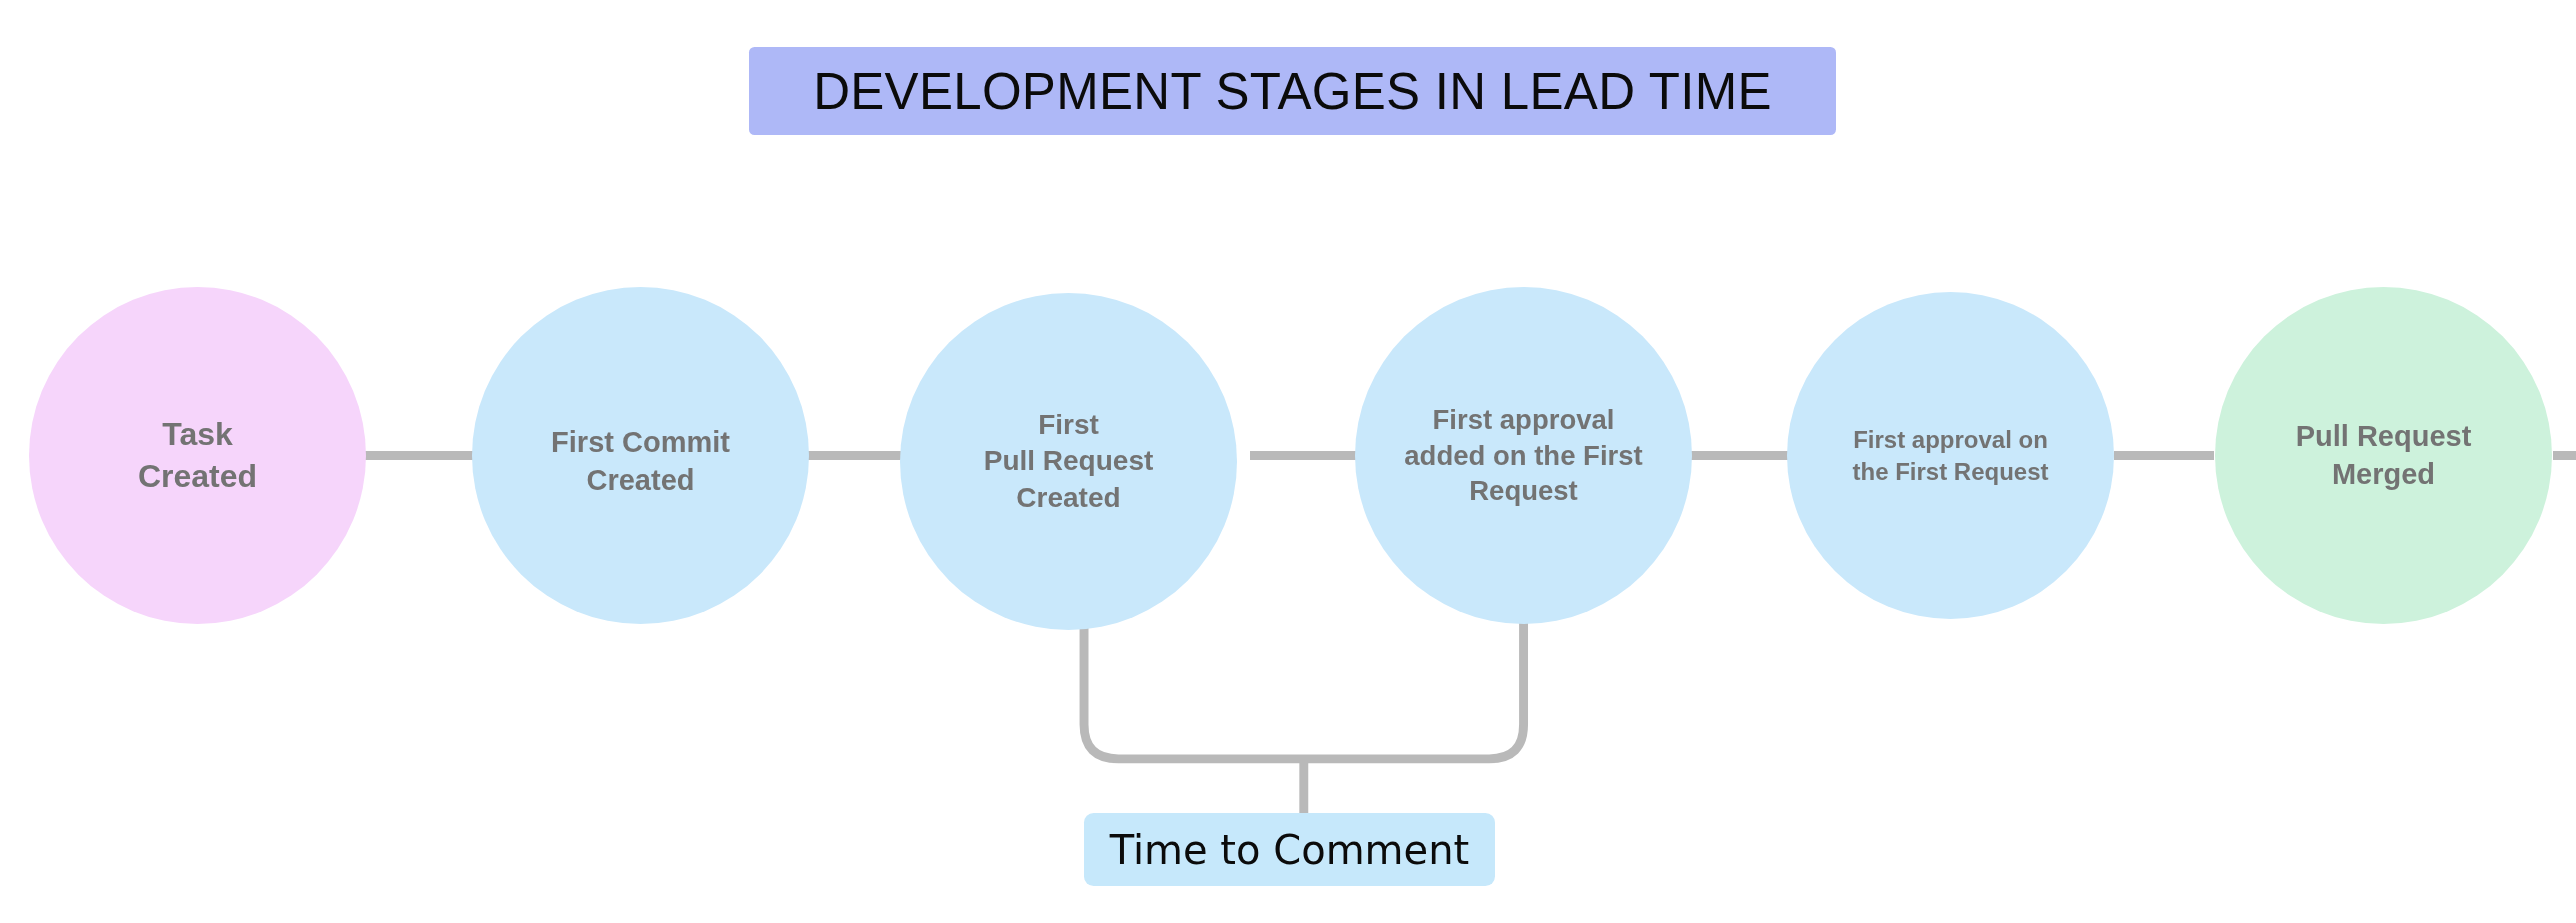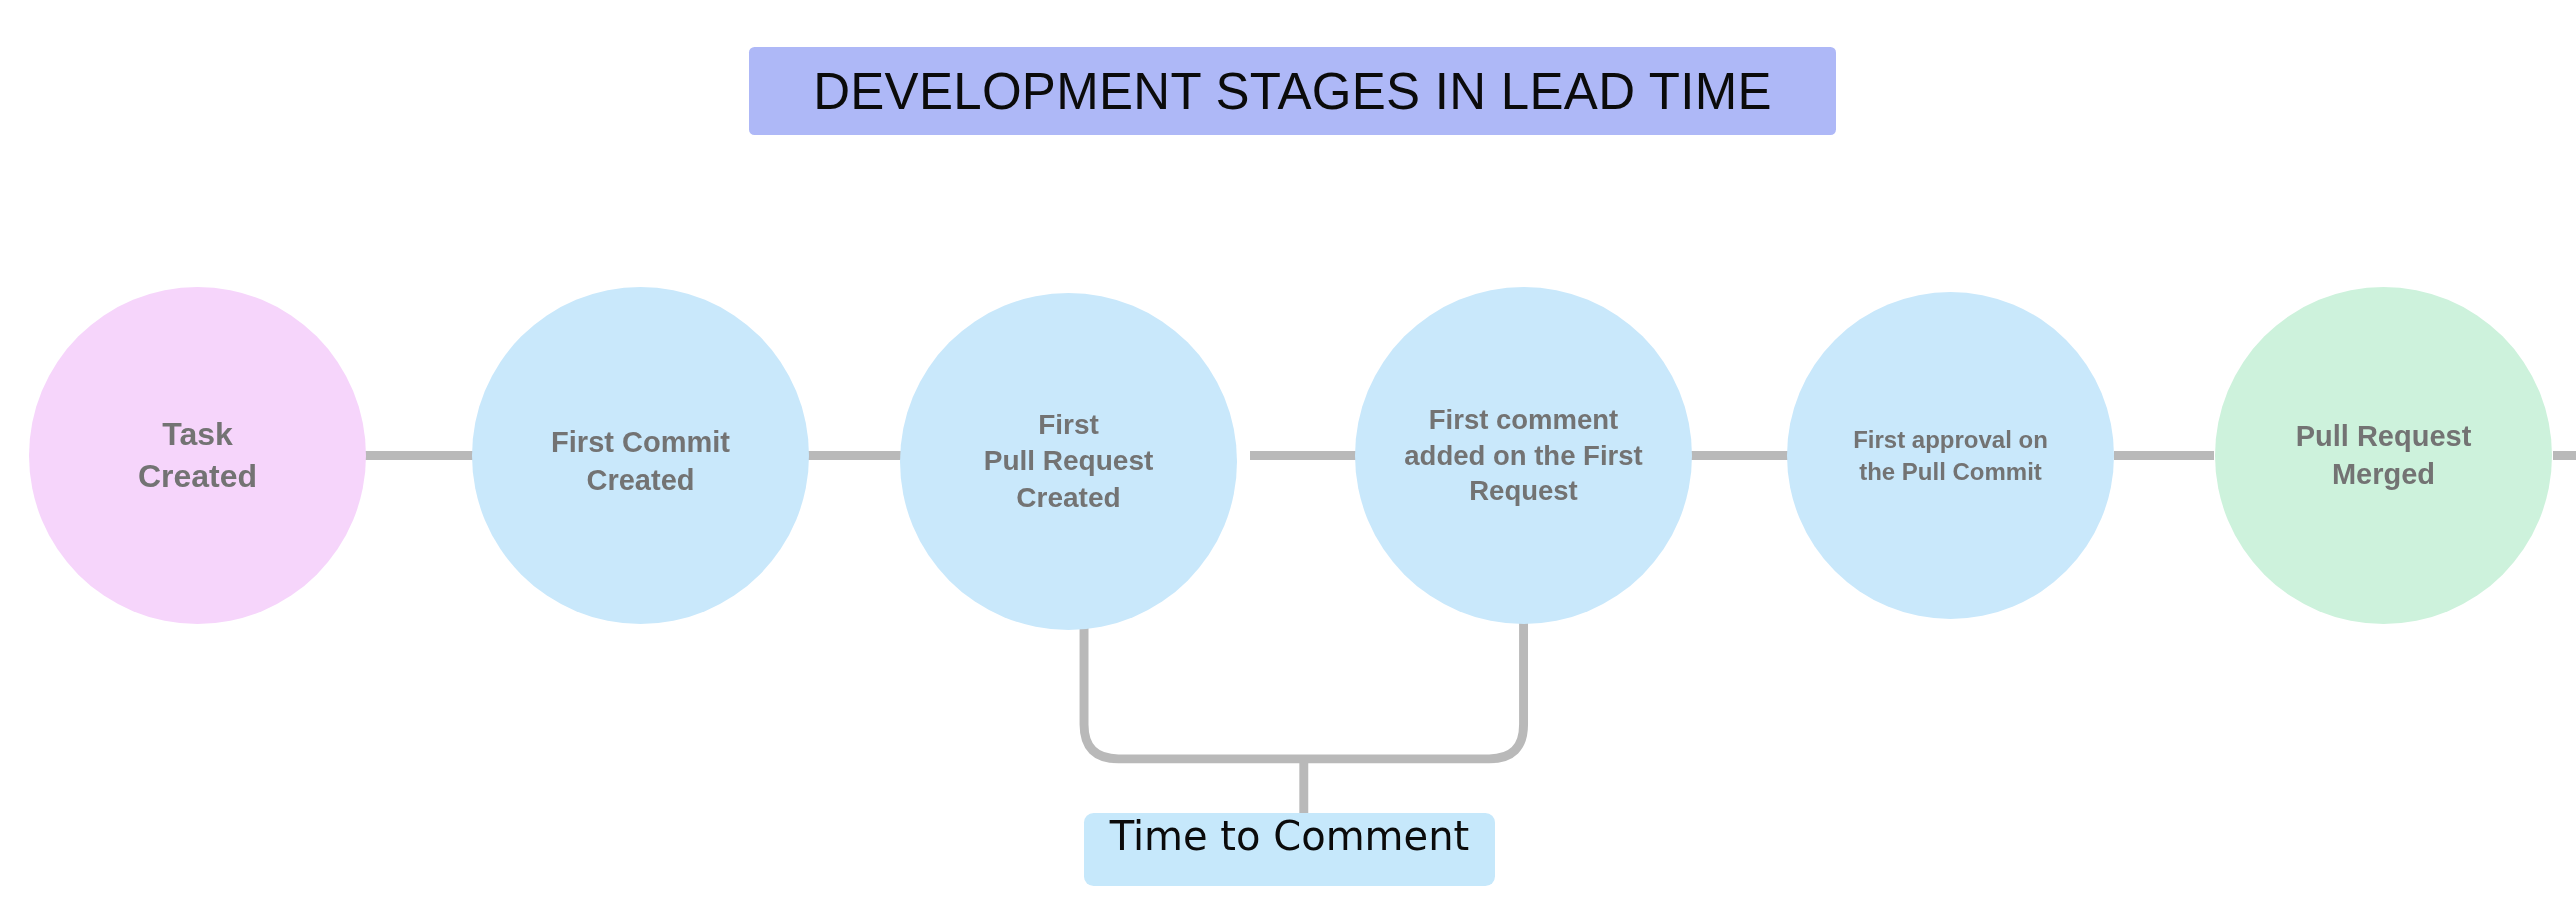--- a/index.html
+++ b/index.html
@@ -77,20 +77,21 @@
   
   #time-box {
     position: absolute;
     left: 1084px;
     top: 813px;
     width: 411px;
     height: 73px;
     background: #c6e8fb;
     border-radius: 9.6px;
     display: flex;
+    align-items: center;
     justify-content: center;
   }
   #time-box-text {
     font-size: 40px;
     color: #0b0b0b;
     white-space: nowrap;
     font-family: "DejaVu Sans", sans-serif;
     font-weight: 400;
   }
 </style>
@@ -132,30 +133,30 @@
   <div class="stage" style="left:900px; top:293px; width:337px; height:337px; background:#c9e8fb;">
     <div class="stage-label" style="font-size:28px;">
       <div>First</div>
       <div>Pull Request</div>
       <div>Created</div>
     </div>
   </div>
 
   <div class="stage" style="left:1355px; top:287px; width:337px; height:337px; background:#c9e8fb;">
     <div class="stage-label" style="font-size:27.5px;">
-      <div>First comment</div>
+      <div>First approval</div>
       <div>added on the First</div>
       <div>Request</div>
     </div>
   </div>
 
   <div class="stage" style="left:1787px; top:292px; width:327px; height:327px; background:#c9e8fb;">
     <div class="stage-label" style="font-size:24px;">
       <div>First approval on</div>
-      <div>the Pull Commit</div>
+      <div>the First Request</div>
     </div>
   </div>
 
   <div class="stage" style="left:2215px; top:287px; width:337px; height:337px; background:#cdf2dc;">
     <div class="stage-label" style="font-size:29px;">
       <div>Pull Request</div>
       <div>Merged</div>
     </div>
   </div>
 

